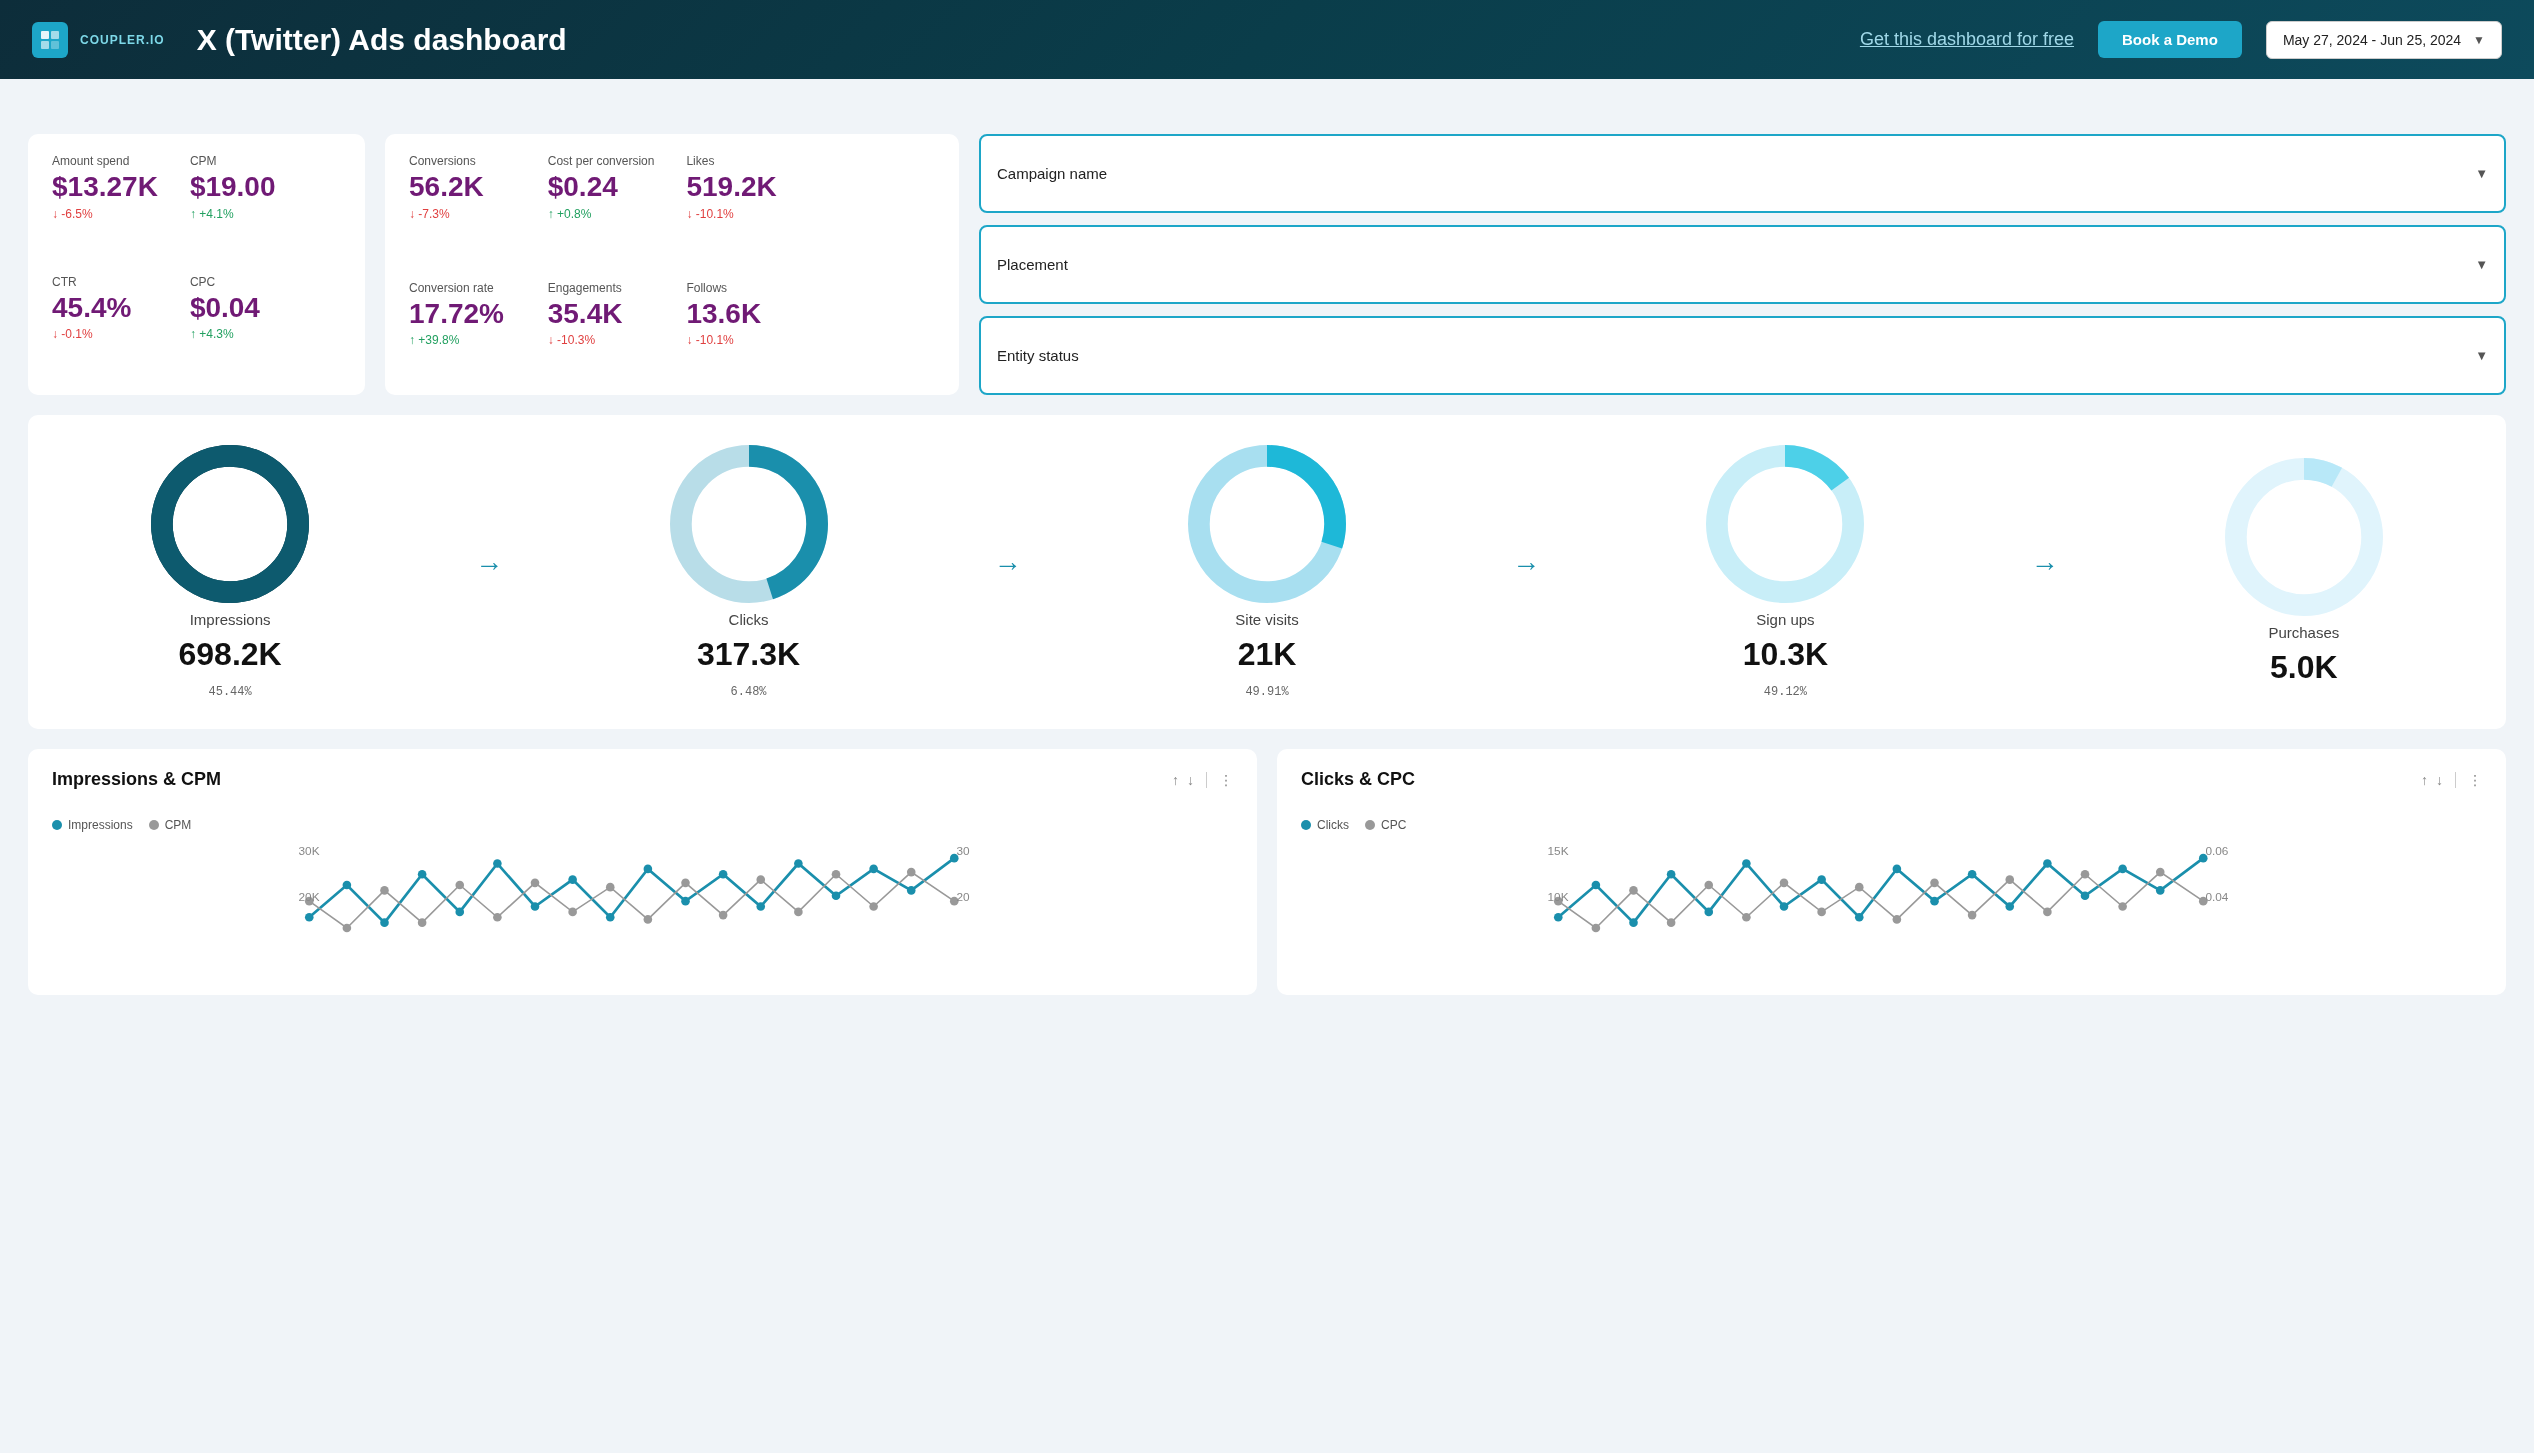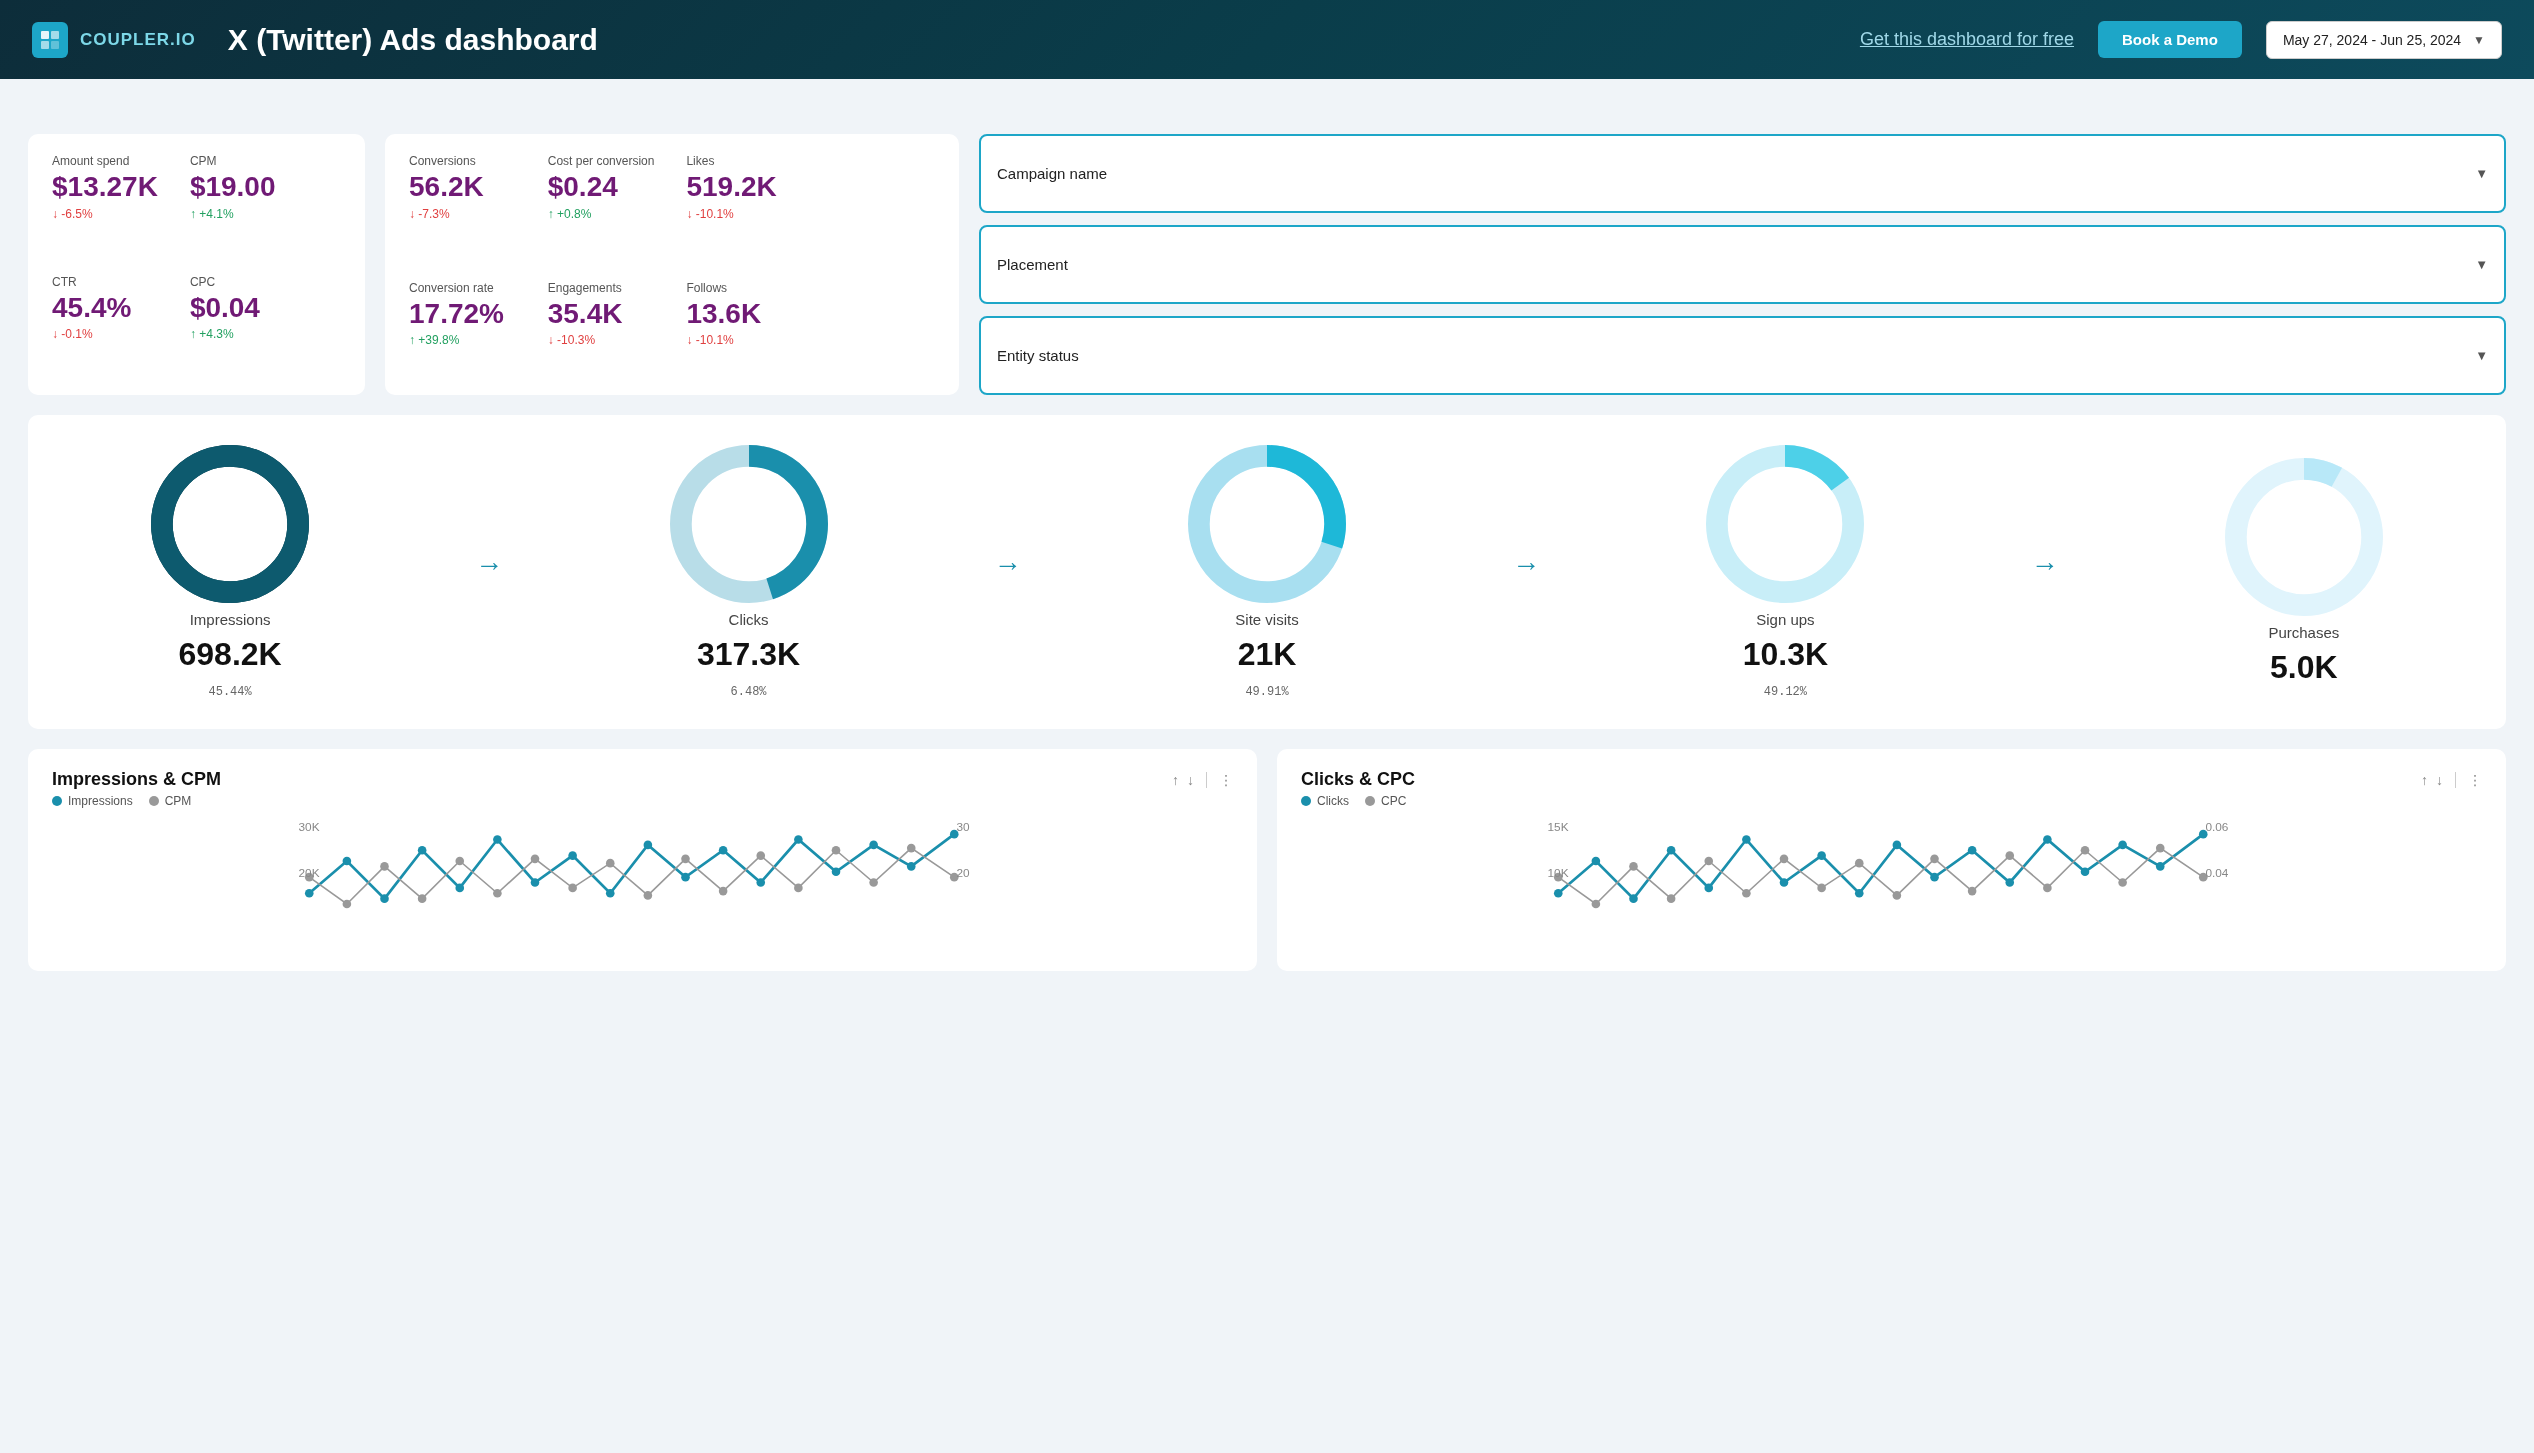--- a/index.html
+++ b/index.html
@@ -25,21 +25,21 @@
       height: 36px;
       background: #1da6c8;
       border-radius: 6px;
       display: flex;
       align-items: center;
       justify-content: center;
       color: white;
       font-weight: bold;
       font-size: 18px;
     }
-    .logo-text { color: #7dd8e8; font-size: 17px; font-weight: 600; letter-spacing: 1px; }
+    .logo-text { color: #7dd8e8; font-size: 12px; font-weight: 600; letter-spacing: 1px; }
     .header-title { color: white; font-size: 30px; font-weight: 700; flex: 1; }
     .header-nav-link {
       color: #a0d8e8;
       font-size: 18px;
       text-decoration: underline;
       cursor: pointer;
       white-space: nowrap;
     }
     .book-demo-btn {
       background: #1da6c8;
@@ -158,21 +158,21 @@
       flex: 1;
       background: white;
       border-radius: 10px;
       padding: 20px 24px;
       min-height: 198px;
     }
     .chart-header {
       display: flex;
       align-items: center;
       justify-content: space-between;
-      margin-bottom: 4px;
+      margin-bottom: 28px;
     }
     .chart-title { font-size: 18px; font-weight: 700; color: #111; }
     .chart-actions { display: flex; align-items: center; gap: 8px; color: #888; }
     .chart-action-btn { cursor: pointer; font-size: 14px; color: #888; }
     .chart-divider { width: 1px; height: 16px; background: #ccc; margin: 0 4px; }
     .chart-legend { display: flex; gap: 16px; margin-bottom: 10px; }
     .legend-item { display: flex; align-items: center; gap: 6px; font-size: 12px; color: #555; }
     .legend-dot { width: 10px; height: 10px; border-radius: 50%; }
   </style>
 </head>

